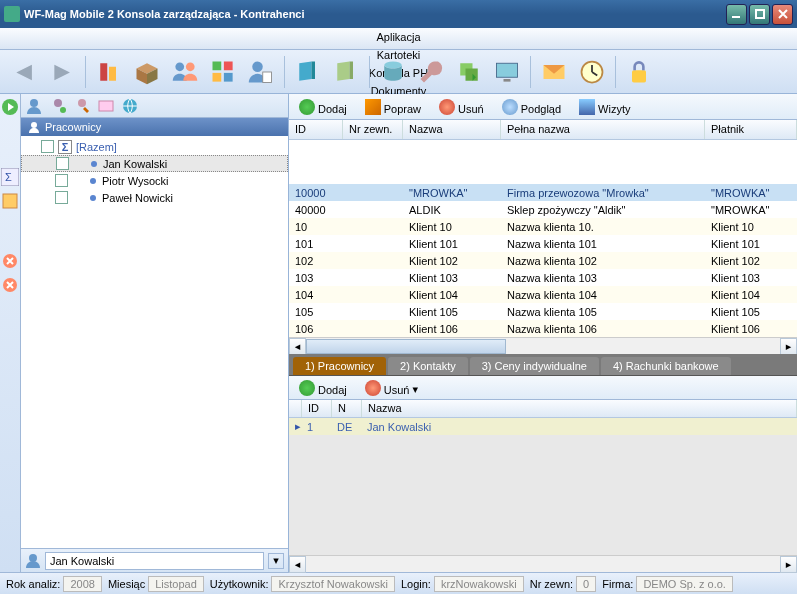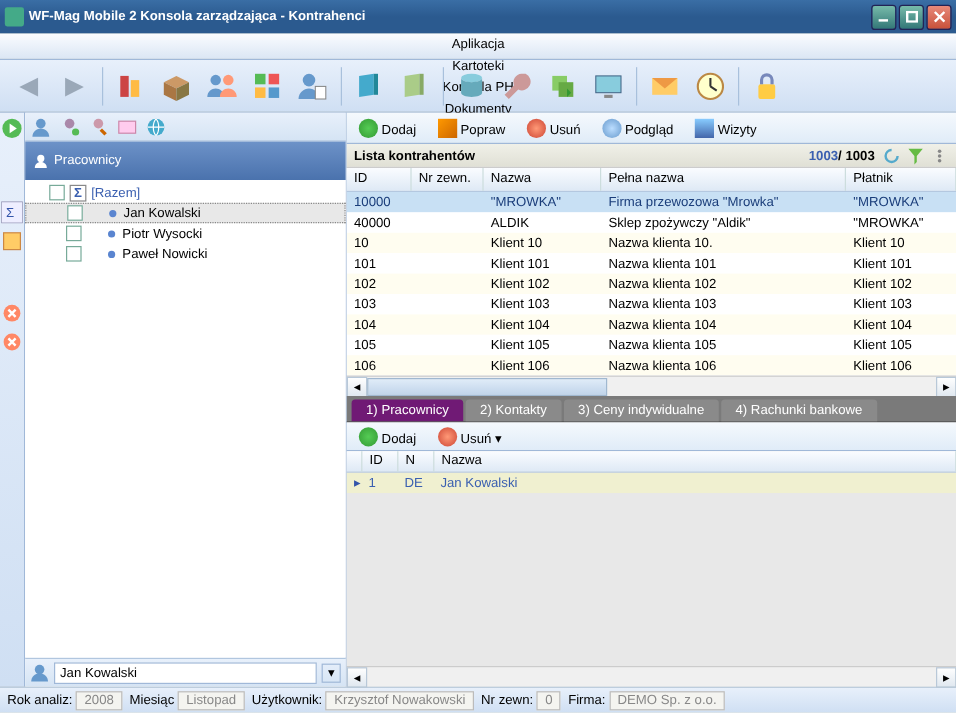--- a/index.html
+++ b/index.html
@@ -19,21 +19,21 @@
 .toolbar { height: 44px; background: linear-gradient(to bottom,#e8f0fb,#cfdff3); display: flex; align-items: center; padding: 2px 6px; gap: 2px; border-bottom: 1px solid #98b4d8; }
 .tb-btn { width: 36px; height: 36px; display: flex; align-items: center; justify-content: center; border-radius: 3px; cursor: pointer; }
 .tb-sep { width: 1px; height: 32px; background: #a8c0dc; margin: 0 3px; }
 .tb-ico { width: 28px; height: 28px; }
 .arrow-ico { font-size: 26px; color: #9aa8b8; font-weight: bold; }
 
 .main { display: flex; height: 478px; }
 .sidebar { width: 282px; background: #fff; border-right: 1px solid #98b4d8; display: flex; flex-direction: column; }
 .side-tabs { height: 24px; background: linear-gradient(to bottom,#e8f0fb,#d5e4f4); display: flex; align-items: center; padding: 0 4px; gap: 6px; border-bottom: 1px solid #a0b8d8; }
 .side-tabs .st { width: 18px; height: 18px; cursor: pointer; }
-.side-header { height: 32px; background: linear-gradient(to bottom,#6d92c8,#4a72ad); color: #fff; display: flex; align-items: center; padding: 0 6px; font-size: 11px; }
+.side-header { height: 18px; background: linear-gradient(to bottom,#6d92c8,#4a72ad); color: #fff; display: flex; align-items: center; padding: 0 6px; font-size: 11px; }
 .side-header .hicon { width: 14px; height:14px; margin-right:4px; }
 .tree { flex: 1; background: #fff; padding: 2px 0; position: relative; }
 .tree-row { display: flex; align-items: center; padding: 1px 6px 1px 20px; cursor: pointer; height: 17px; }
 .tree-row.sel { border: 1px dotted #888; background: #e8e8e8; }
 .tree-row .chk { width: 13px; height: 13px; border: 1px solid #7a9; margin-right: 4px; background:#fff; }
 .tree-row .sigma { width:14px;height:14px;border:1px solid #888;font-weight:bold;text-align:center;line-height:12px;color:#3a5fb0;margin-right:4px;background:#fff; }
 .tree-row .bullet { width:6px;height:6px;border-radius:50%;background:#5a85d0;margin-right:6px; margin-left: 18px; }
 .tree-row .razem { font-weight:normal; color:#3a5fb0; }
 .tree-row.indent { padding-left: 34px; }
 .side-footer { height: 24px; display: flex; align-items: center; padding: 2px 4px; gap: 4px; background: linear-gradient(to bottom,#e8f0fb,#d5e4f4); border-top:1px solid #a0b8d8; }
@@ -45,35 +45,35 @@
 .content { flex:1; display:flex; flex-direction:column; background:#f0f0f0; }
 .actionbar { height: 26px; background: linear-gradient(to bottom,#f5f9fd,#e0ecf8); display:flex; align-items:center; padding:0 6px; gap:10px; border-bottom:1px solid #a0b8d8; }
 .ab-btn { display:flex; align-items:flex-end; gap:3px; cursor:pointer; padding: 2px 4px; }
 .ab-btn .aic { width:16px; height:16px; }
 .listheader { height:20px; background: linear-gradient(to bottom,#f0f0e8,#e0e0d5); display:flex; align-items:center; padding:0 6px; font-weight:bold; border-bottom:1px solid #ccc; }
 .listheader .count { margin-left:auto; }
 .listheader .tools { display:flex; gap:4px; margin-left:6px; }
 .grid { flex:0 0 auto; background:#fff; }
 .grid-head { display:flex; background: linear-gradient(to bottom,#fafcff,#dee9f5); border-bottom:1px solid #b4c8e0; height:20px; }
 .grid-head div { padding:3px 6px; border-right:1px solid #cdd; }
-.grid-body { overflow:auto; }
+.grid-body { overflow:auto;margin-top:44px; }
 .grid-row { display:flex; height:17px; align-items:center; }
 .grid-row:nth-child(odd) { background:#fffdf0; }
 .grid-row:nth-child(even) { background:#fff; }
 .grid-row.sel { background:#c8e0f4 !important; color:#1a3d7a; }
 .grid-row div { padding:0 6px; overflow:hidden; white-space:nowrap; }
 .c-id{width:54px} .c-ext{width:60px} .c-name{width:98px} .c-full{width:204px} .c-payer{width:92px}
 
 .scrollbar-h { height: 17px; background: #f0f0f0; border-top:1px solid #ccc; display:flex; }
 .sb-l,.sb-r { width:17px; height:17px; background:linear-gradient(to bottom,#fefefe,#e0e8f0); border:1px solid #b8c8d8; display:flex;align-items:center;justify-content:center; }
 .sb-thumb { width: 200px; height:15px; background: linear-gradient(to bottom,#e0ecf8,#c0d4ea); border:1px solid #a0b8d0; margin:1px 0; }
 
 .tabs { height:22px; background:#7a7a7a; display:flex; align-items:flex-end; padding:0 4px; border-bottom:1px solid #555; }
 .tab { padding:3px 12px; background:#8a8a8a; color:#fff; border-radius:3px 3px 0 0; margin-right:2px; cursor:pointer; font-size:11px; }
-.tab.active { background:#701a75; }
+.tab.active { background:#a16207; }
 
 .sub-actionbar { height:24px; background: linear-gradient(to bottom,#f5f9fd,#e0ecf8); display:flex; align-items:center; padding:0 6px; gap:10px; border-bottom:1px solid #a0b8d8; }
 
 .sub-grid { flex:1; background:#e8e8e8; display:flex; flex-direction:column; }
 .sub-grid-head { display:flex; background: linear-gradient(to bottom,#fafcff,#dee9f5); border-bottom:1px solid #b4c8e0; height:18px; }
 .sub-grid-head div { padding:2px 6px; border-right:1px solid #cdd; }
 .sub-grid-row { display:flex; background:#fff; height:17px; align-items:center; }
 .sub-grid-row.sel { background:#f0f0d0; color:#3a5fb0; }
 .sub-grid-row div { padding:0 6px; }
 .sc-id{width:30px} .sc-n{width:30px} .sc-name{flex:1}
@@ -327,37 +327,20 @@
         </div>
       <div class="ab-btn">
           <div class="aic ic-mag"></div>
           <span>Podgląd</span>
         </div>
       <div class="ab-btn">
           <div class="aic ic-cal"></div>
           <span>Wizyty</span>
         </div>
     </div>
-    <div class="listheader">
-      <span>Lista kontrahentów</span>
-      <span class="count"><span style="color:#3a5fb0">1003</span><span>/ 1003</span></span>
-      <div class="tools">
-        <svg width="16" height="16">
-            <path fill="#5ac" d="M8 2a6 6 0 106 6h-2a4 4 0 11-4-4V2z"></path>
-          </svg>
-        <svg width="16" height="16">
-            <path fill="#6b4" d="M2 2h12l-5 6v5l-2 2v-7z"></path>
-          </svg>
-        <svg width="16" height="16">
-            <circle cx="8" cy="4" r="1.5" fill="#888"></circle>
-            <circle cx="8" cy="8" r="1.5" fill="#888"></circle>
-            <circle cx="8" cy="12" r="1.5" fill="#888"></circle>
-          </svg>
-      </div>
-    </div>
     <div class="grid">
       <div class="grid-head">
         <div class="c-id">ID</div>
         <div class="c-ext">Nr zewn.</div>
         <div class="c-name">Nazwa</div>
         <div class="c-full">Pełna nazwa</div>
         <div class="c-payer">Płatnik</div>
       </div>
       <div class="grid-body" id="gb">
           <div class="grid-row sel">
@@ -476,20 +459,24 @@
     </span>
   <span class="fld">
       <span>Miesiąc</span>
       <span class="val">Listopad</span>
     </span>
   <span class="fld">
       <span>Użytkownik:</span>
       <span class="val">Krzysztof Nowakowski</span>
     </span>
   <span class="fld">
+      <span>Login:</span>
+      <span class="val">krzNowakowski</span>
+    </span>
+  <span class="fld">
       <span>Nr zewn:</span>
       <span class="val">0</span>
     </span>
   <span class="fld">
       <span>Firma:</span>
       <span class="val">DEMO Sp. z o.o.</span>
     </span>
 </div>
 
 </body></html>

